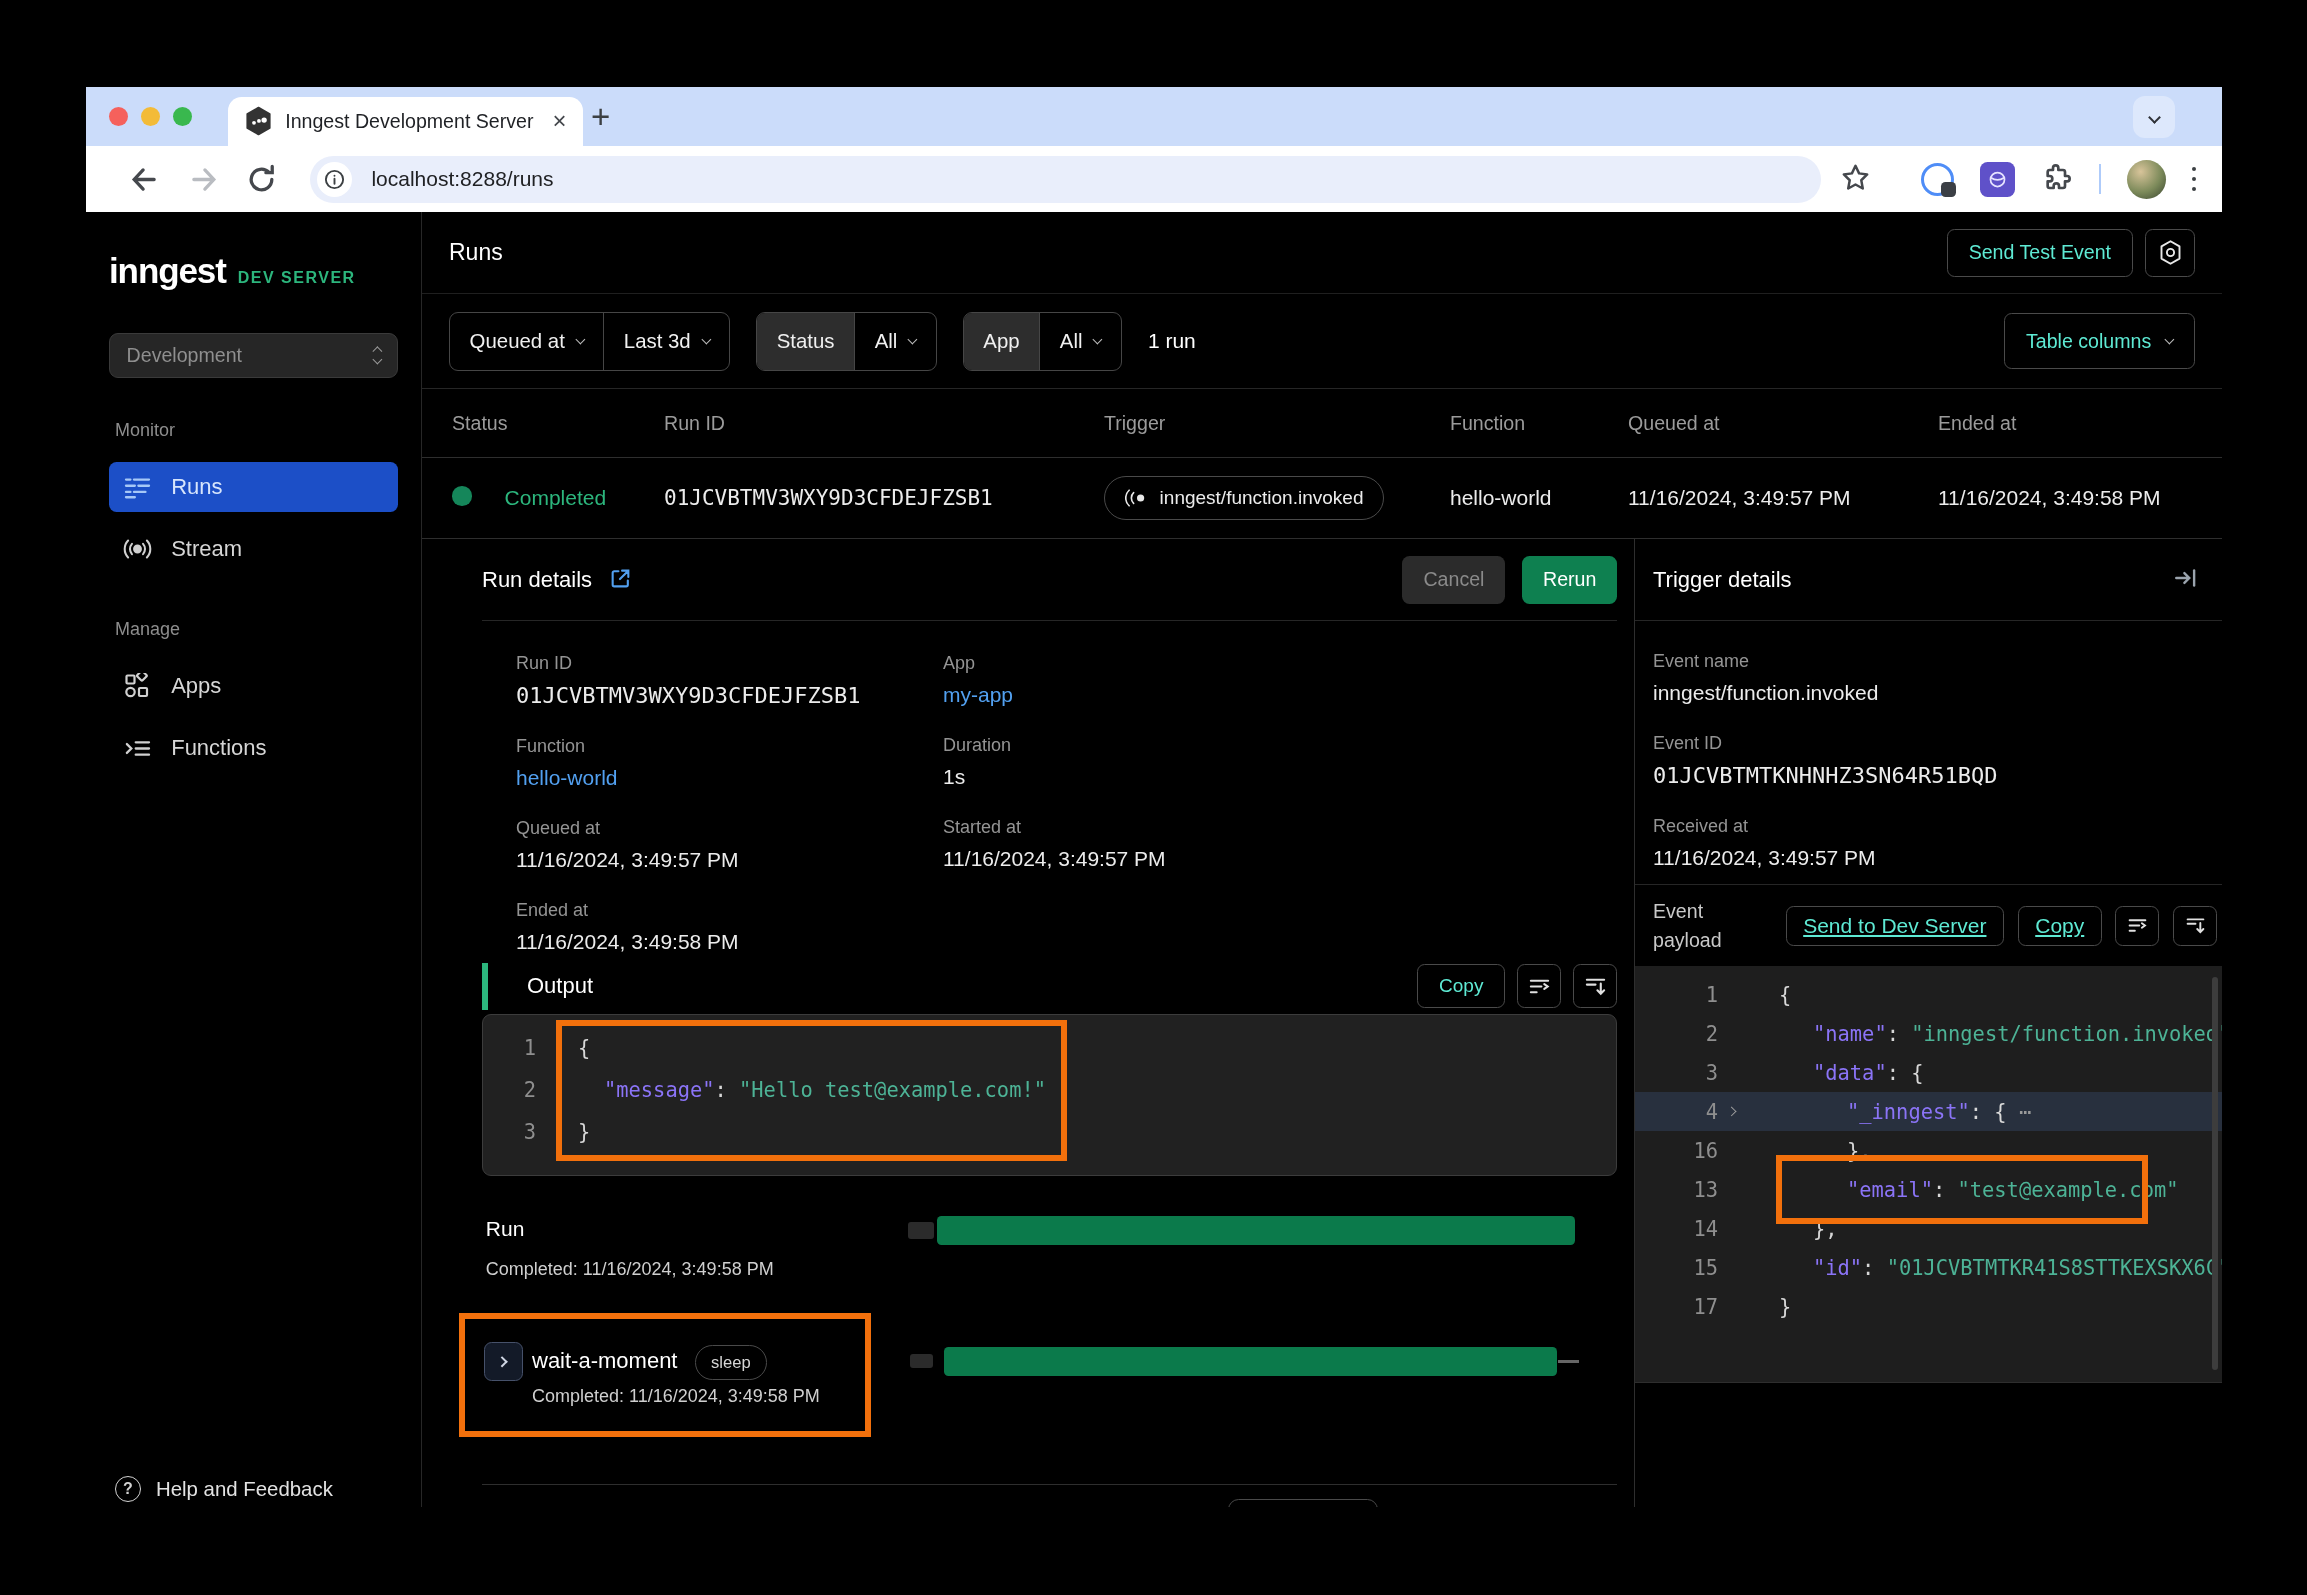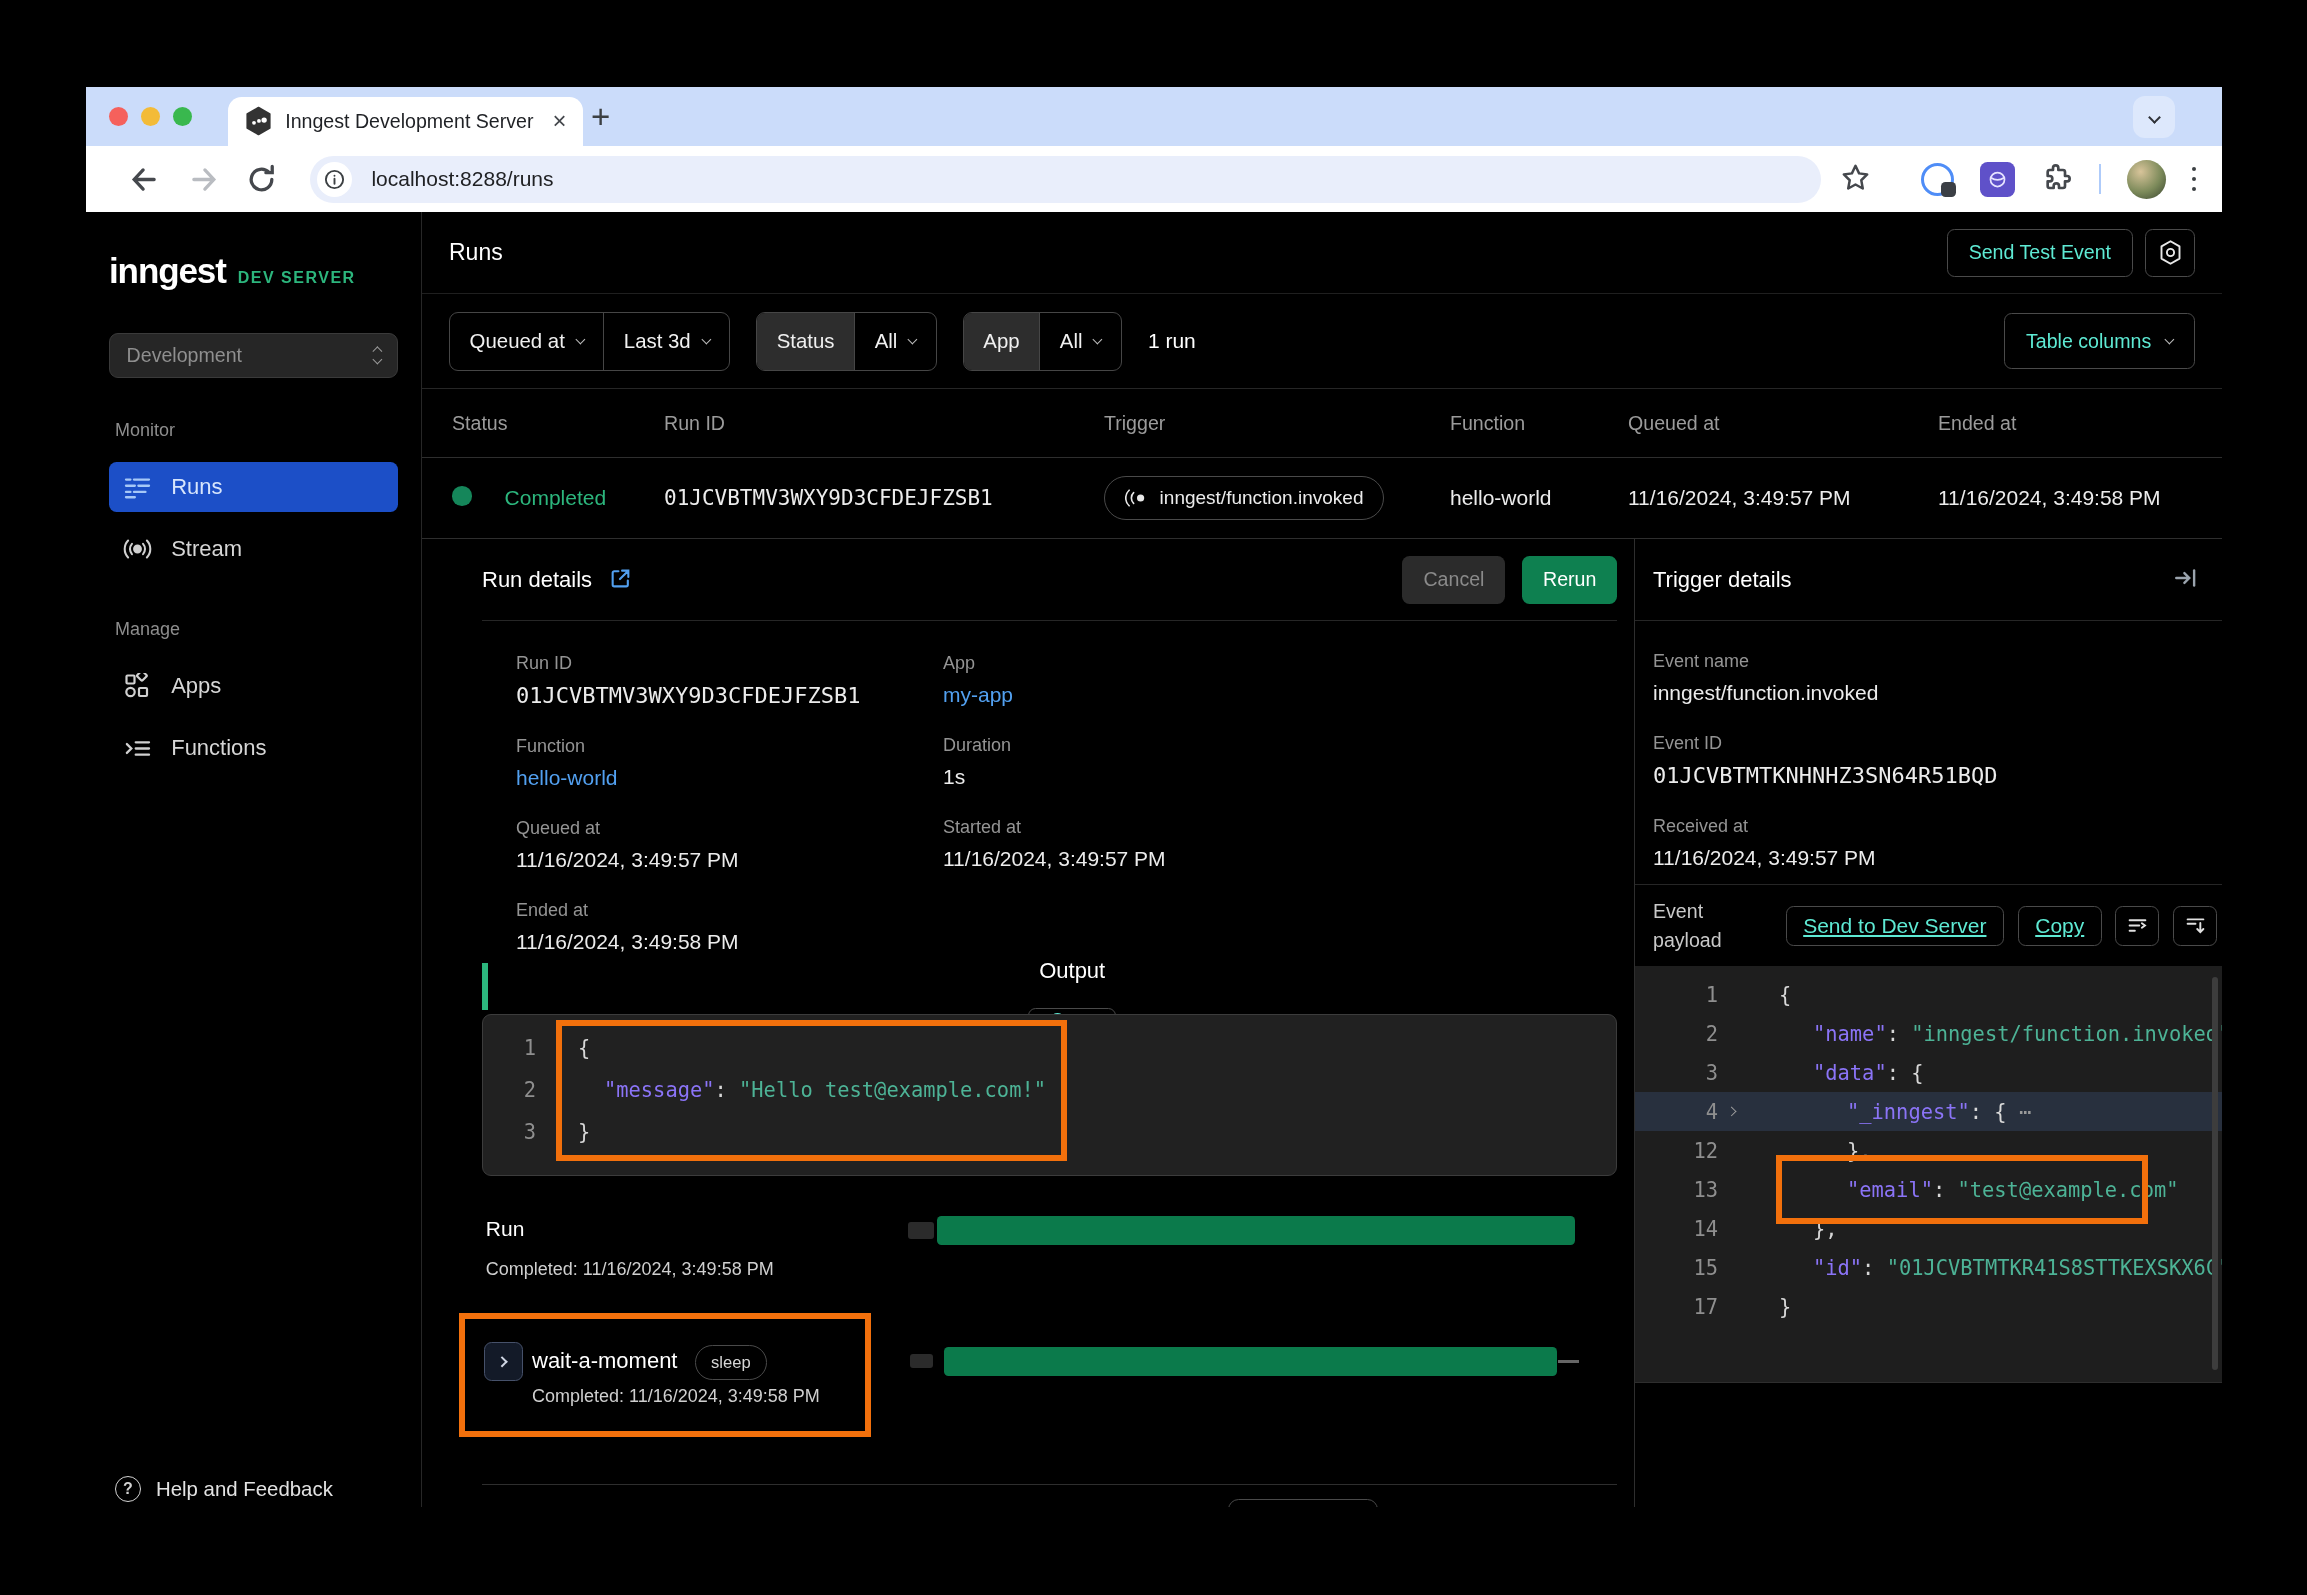--- a/index.html
+++ b/index.html
@@ -109,21 +109,21 @@
   .btn.cancel{ background:#2b2b2b; border:none; color:#8a8a8a; }
   .btn.rerun{ background:#0e8050; border:none; color:#fff; }
   .rd-fields{ display:flex; padding:32px 0 0 34px; height:337px; }
   .fcol1{ width:427px; } .fcol2{ flex:1; }
   .field{ margin-bottom:28px; }
   .flabel{ font-size:18px; color:#949494; margin-bottom:9px; }
   .fvalue{ font-size:21px; color:#ececec; }
   .fvalue.monoid{ font-family:"DejaVu Sans Mono", monospace; font-size:22px; }
   .fvalue.link{ color:#52a0f0; }
 
-  .out-head{ height:56px; display:flex; align-items:center; gap:12px; position:relative; padding-left:45px;flex-direction:column; }
+  .out-head{ height:56px; display:flex; align-items:center; gap:12px; position:relative; padding-left:45px; }
   .out-head::before{ content:""; position:absolute; left:0; top:4.5px; bottom:4.5px; width:6px; background:#2cb67d; }
   .out-head .btn{ height:44px; font-size:19px; }
   .out-head .iconbtn{ width:44px; }
   .out-code{ position:relative; height:162px; border:0.8px solid #3c3c3c; border-radius:9px;
     background:#212121; padding-top:12px; }
   .crow{ height:42px; display:flex; align-items:center; font-family:"DejaVu Sans Mono",monospace; font-size:20.4px; }
   .crow .ln{ width:53px; text-align:right; color:#8f8f8f; flex:0 0 auto; }
   .crow .ct{ padding-left:42px; white-space:pre; color:#d8d8d8; }
   .crow .ct.i1{ padding-left:68px; }
   .ck{ color:#8b74f7; } .cs{ color:#4db396; } .cp{ color:#d8d8d8; } .cn{ color:#ef9b28; } .ce{ color:#9a9a9a; }
@@ -557,21 +557,21 @@
               <code class="ct i1"><span class="ck">"data"</span><span class="cp">: {</span></code>
             </div>
             <div class="prow hl">
               <span class="ln">4</span>
               <span class="gut">
                   <i class="chev fold"></i>
                 </span>
               <code class="ct i2"><span class="ck">"_inngest"</span><span class="cp">: {</span><span class="ce"> ⋯</span></code>
             </div>
             <div class="prow">
-              <span class="ln">12</span>
+              <span class="ln">16</span>
                 <span class="gut"></span>
               <code class="ct i2"><span class="cp">},</span></code>
             </div>
             <div class="prow">
               <span class="ln">13</span>
                 <span class="gut"></span>
               <code class="ct i2"><span class="ck">"email"</span><span class="cp">: </span><span class="cs">"test@example.com"</span></code>
             </div>
             <div class="prow">
               <span class="ln">14</span>

